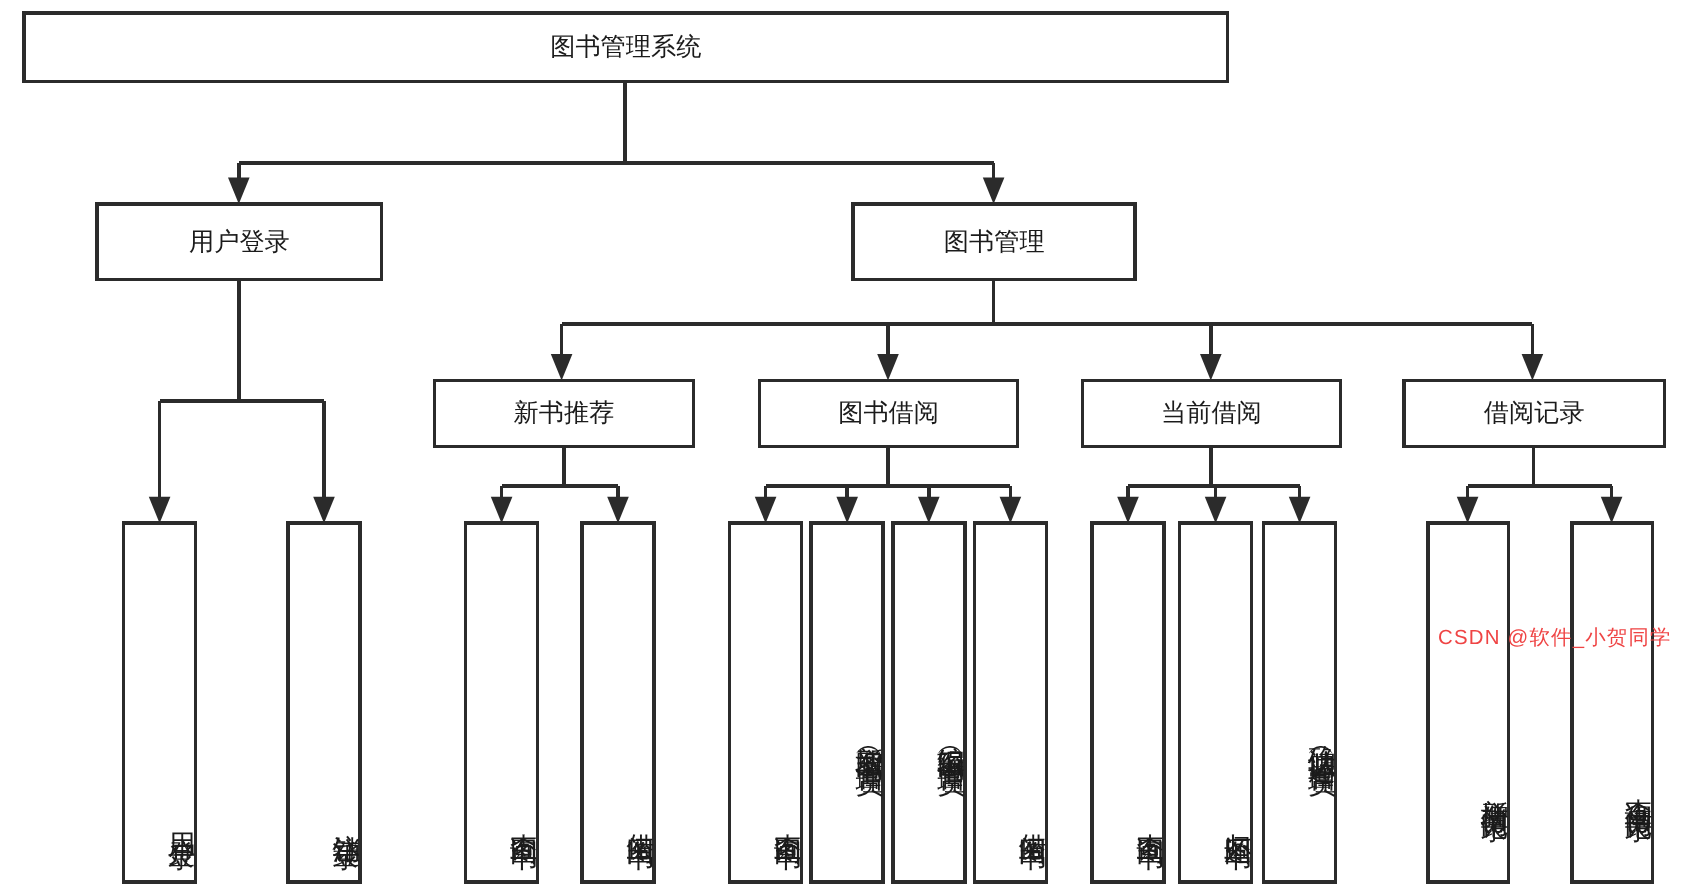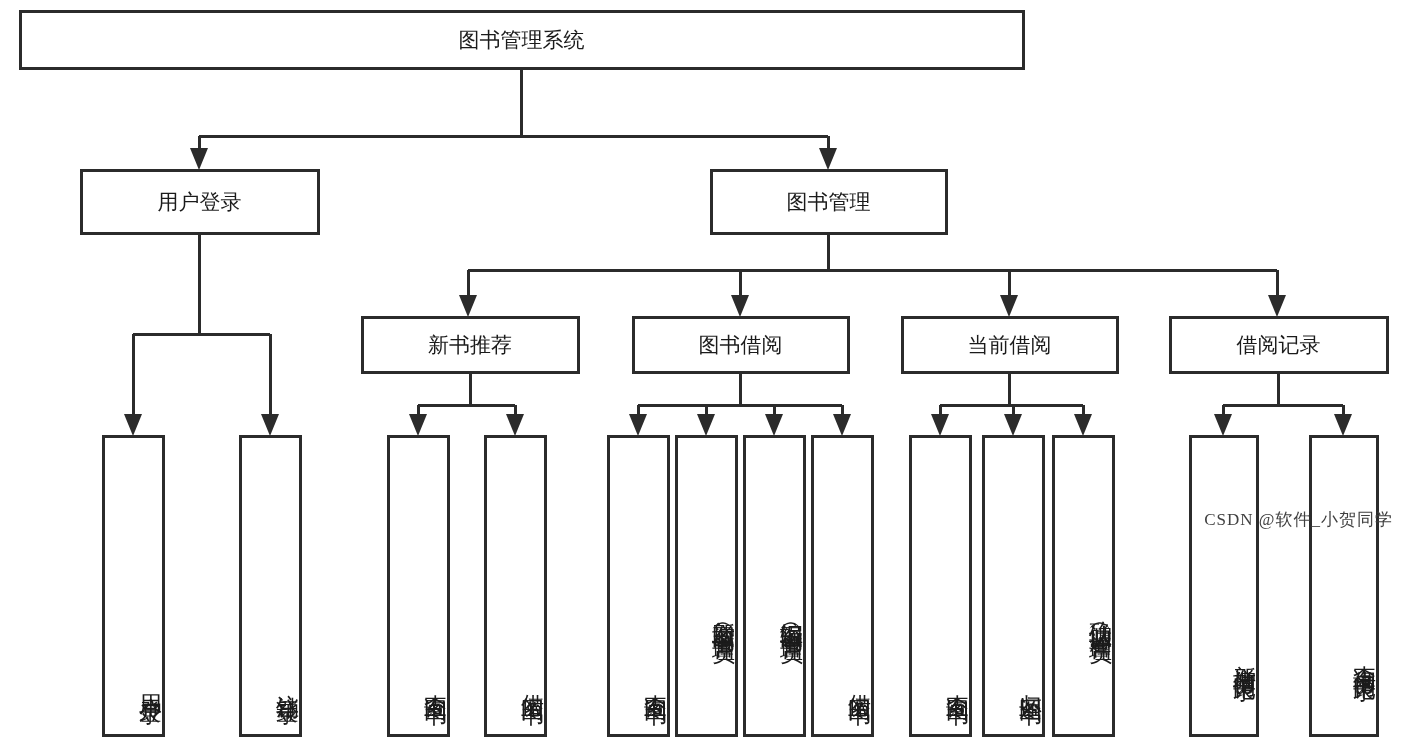--- a/index.html
+++ b/index.html
@@ -44,24 +44,24 @@
     letter-spacing:3px;
     display:flex;
     align-items:flex-start;
     justify-content:center;
     pointer-events:none;
     white-space:nowrap;
   }
   .watermark{
     position:absolute;
     right:12px;
-    bottom:16px;
-    font-family:Liberation Serif, serif;
+    bottom:4px;
+    font-family:Liberation Sans, sans-serif;
     font-size:17px;
-    color:#404040;
+    color:#ef4444;
     letter-spacing:1px;
     user-select:none;
   }
 </style>
 </head>
 <body>
 
 <div id="diagram-root">
   <svg class="diagram-canvas" viewBox="0 0 1405 747">
     <g id="connectors-layer">

